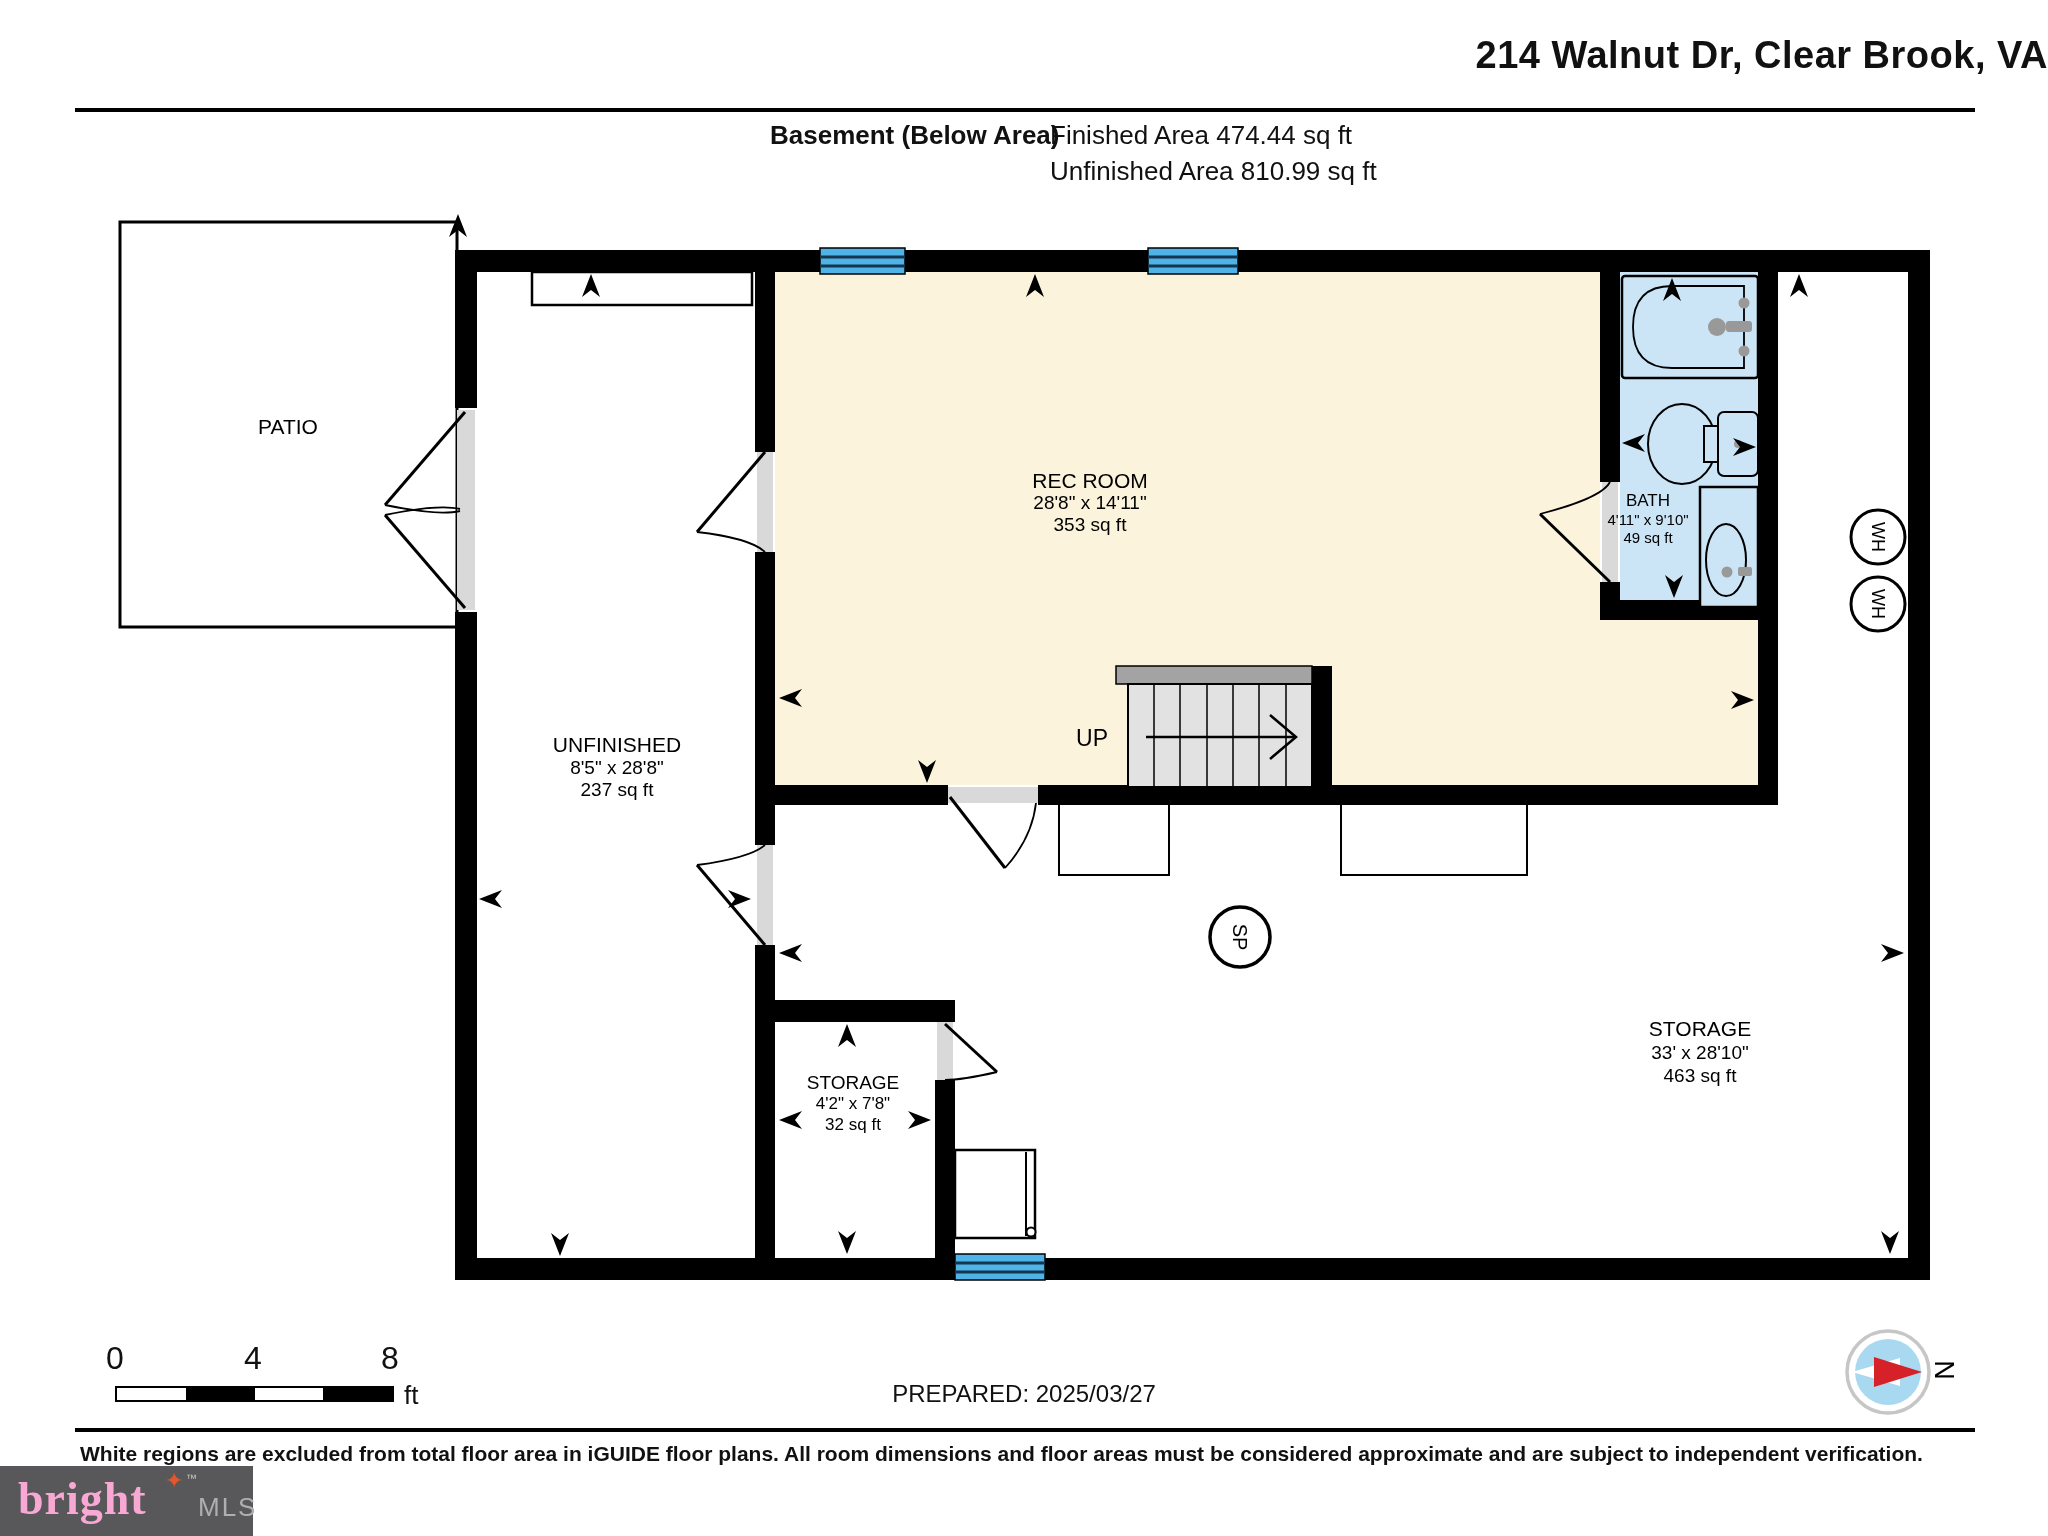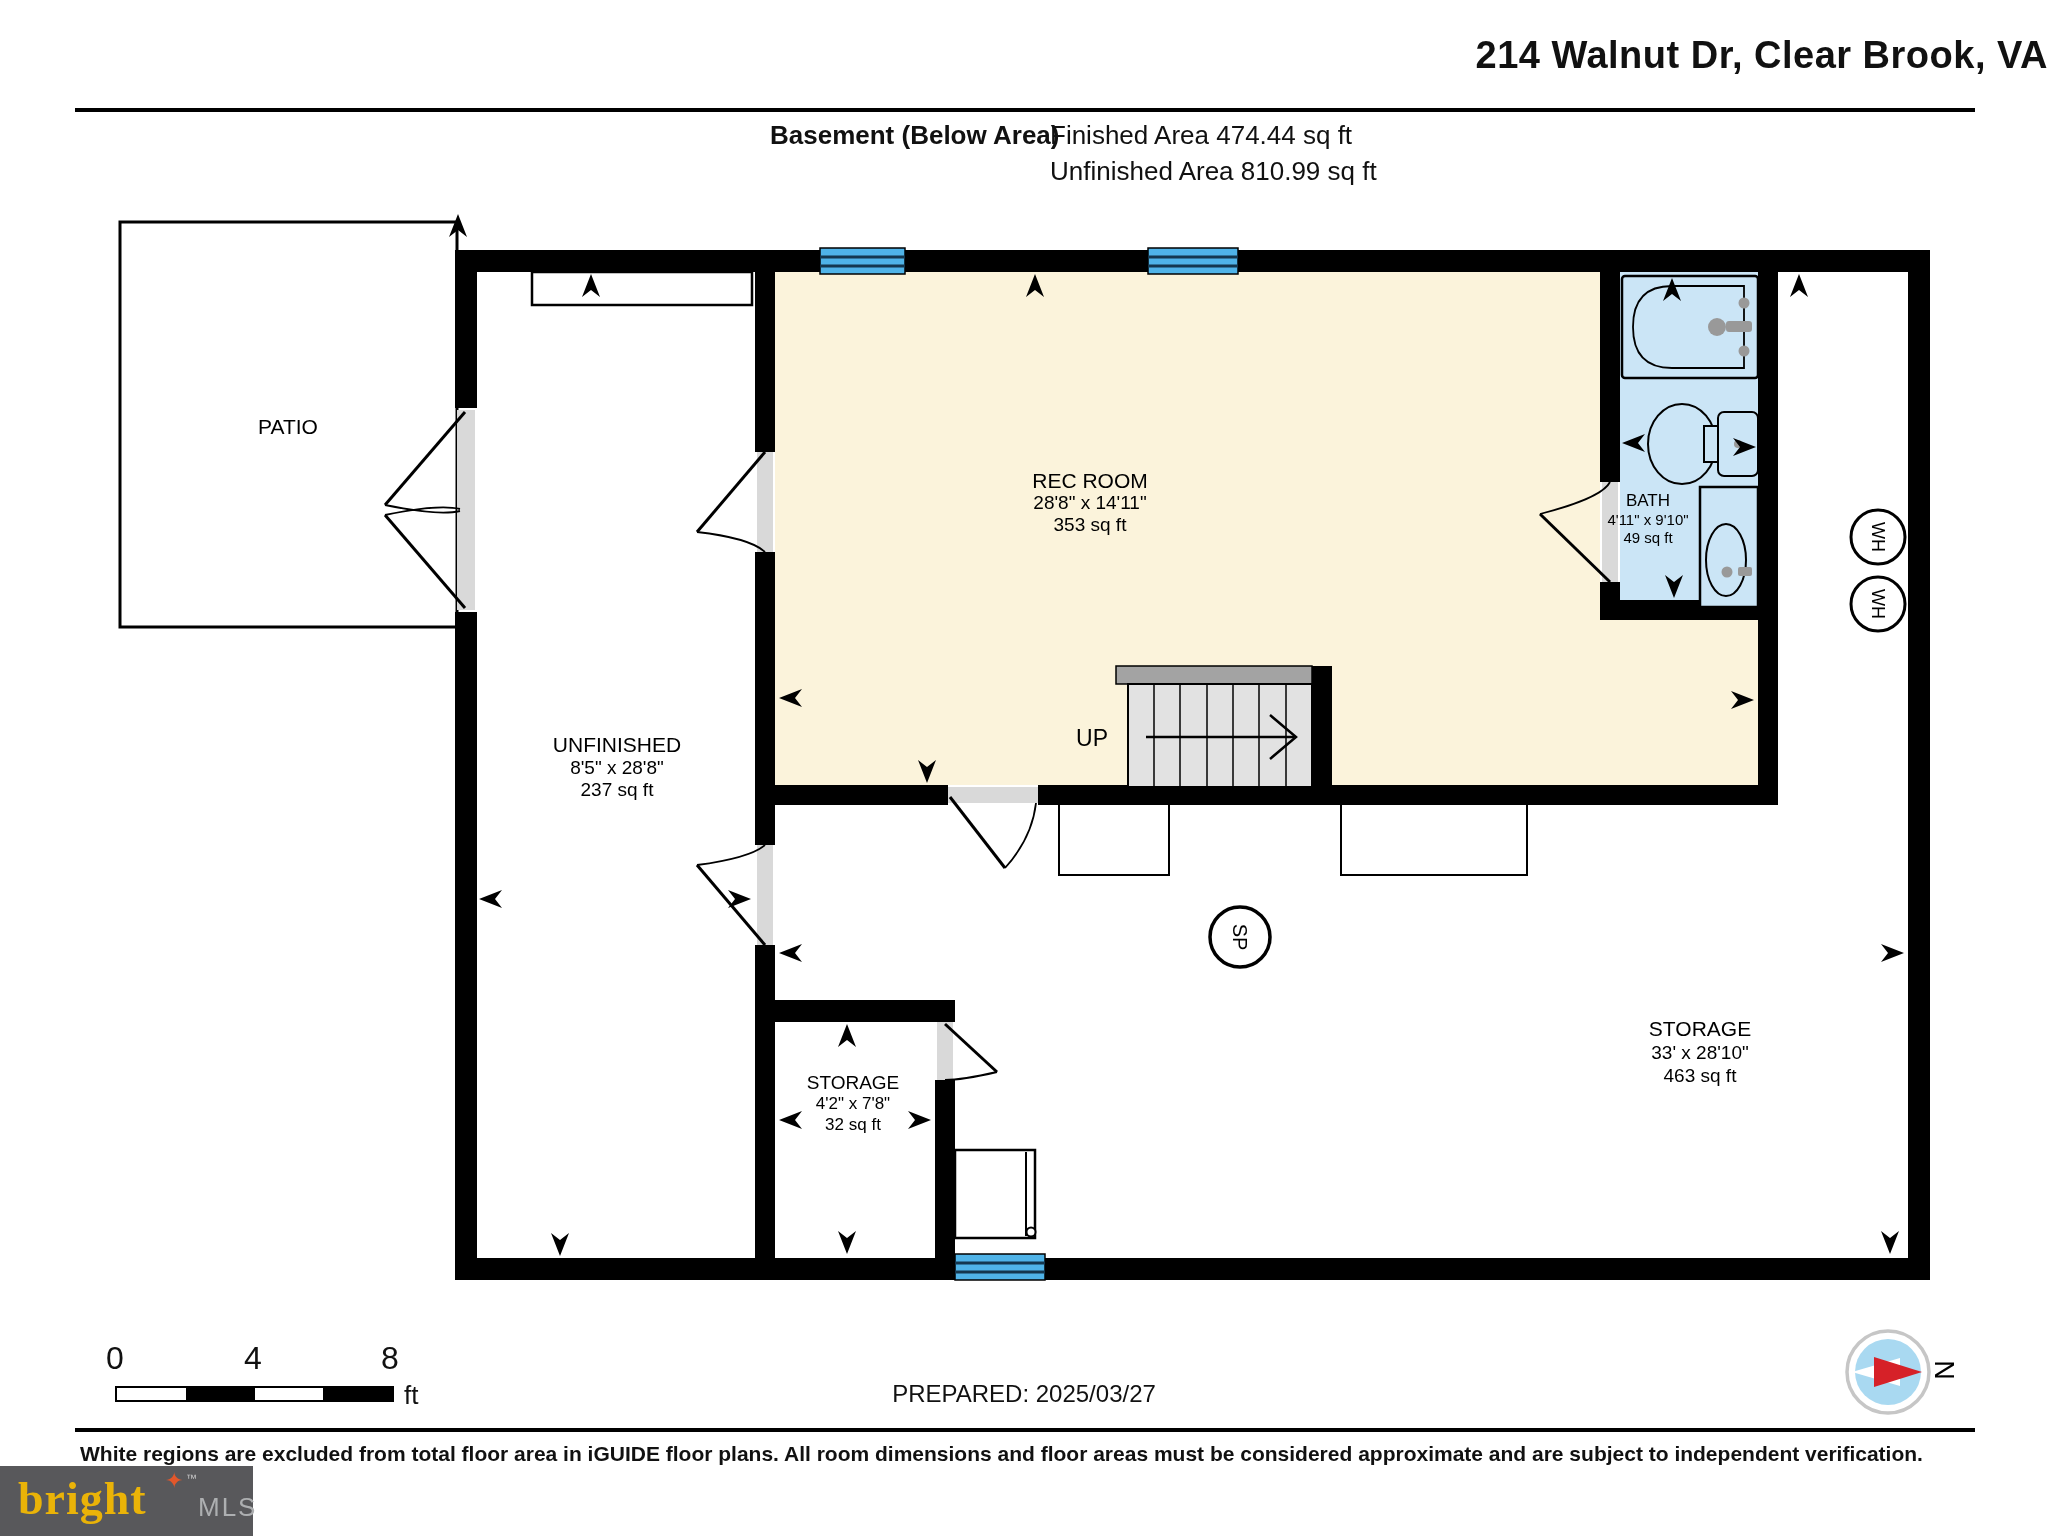--- a/index.html
+++ b/index.html
@@ -17,21 +17,21 @@
   
   #scalebar-wrap{top:1340px;left:90px;width:360px;height:70px;}
   .tick{position:absolute;top:0;width:50px;text-align:center;font-size:32px;}
   #tick-0{left:0px;} #tick-4{left:138px;} #tick-8{left:275px;}
   #bar{position:absolute;top:46px;left:25px;width:275px;height:12px;border:2px solid #000;display:flex;}
   #bar div{height:100%;flex:1;}
   .seg-w{background:#fff;} .seg-b{background:#000;}
   #ft-label{position:absolute;top:40px;left:314px;font-size:26px;}
   
   #logo-box{top:1466px;left:0;width:253px;height:70px;background:#58585B;z-index:3;}
-  #logo-bright{position:absolute;left:18px;top:6px;font-size:46px;font-weight:bold;color:#eab308;letter-spacing:1px;font-family:"Liberation Serif",serif;}
+  #logo-bright{position:absolute;left:18px;top:6px;font-size:46px;font-weight:bold;color:#f9a8d4;letter-spacing:1px;font-family:"Liberation Serif",serif;}
   #logo-star{position:absolute;left:165px;top:2px;color:#E2572B;font-size:22px;}
   #logo-tm{position:absolute;left:186px;top:6px;color:#cfcfcf;font-size:11px;}
   #logo-mls{position:absolute;left:198px;top:26px;font-size:26px;color:#ADAFB1;letter-spacing:2px;}
 </style>
 </head>
 <body>
 
 <div class="abs" id="title">214 Walnut Dr, Clear Brook, VA</div>
 <div class="abs" id="rule-top"></div>
 <div class="abs" id="floor-label">Basement (Below Area)</div>

